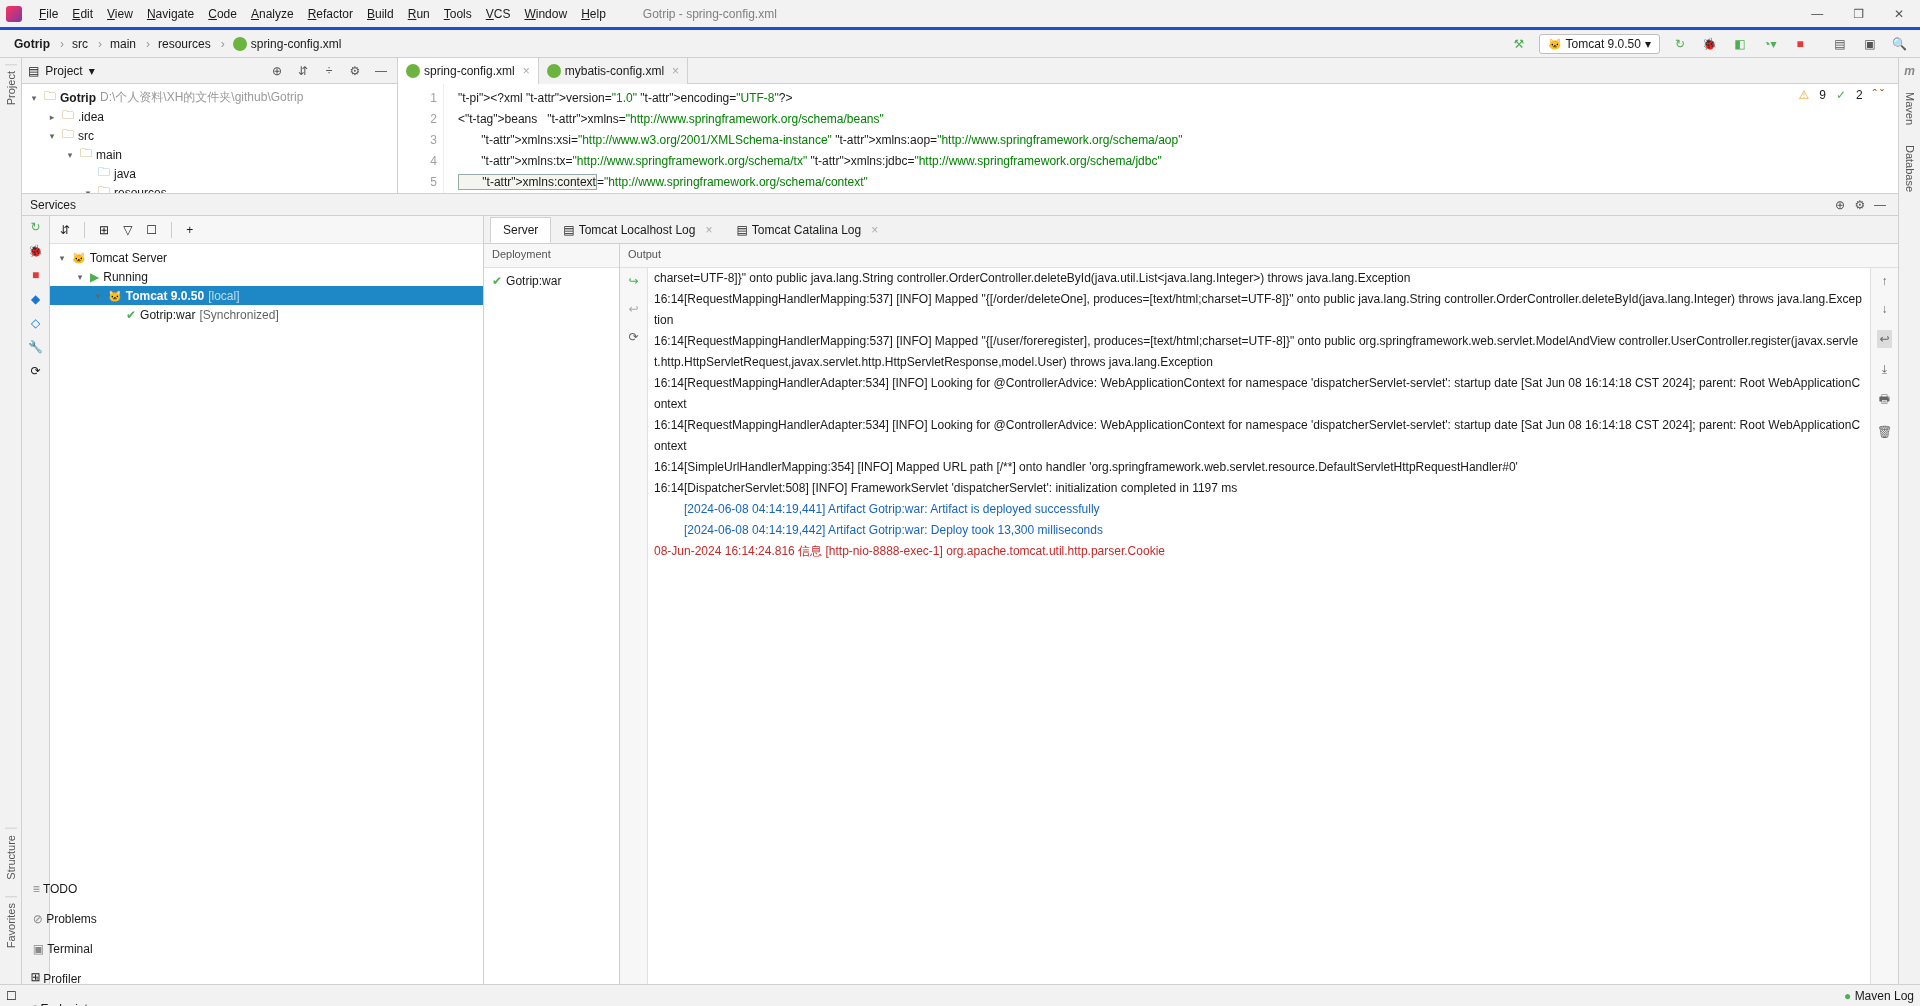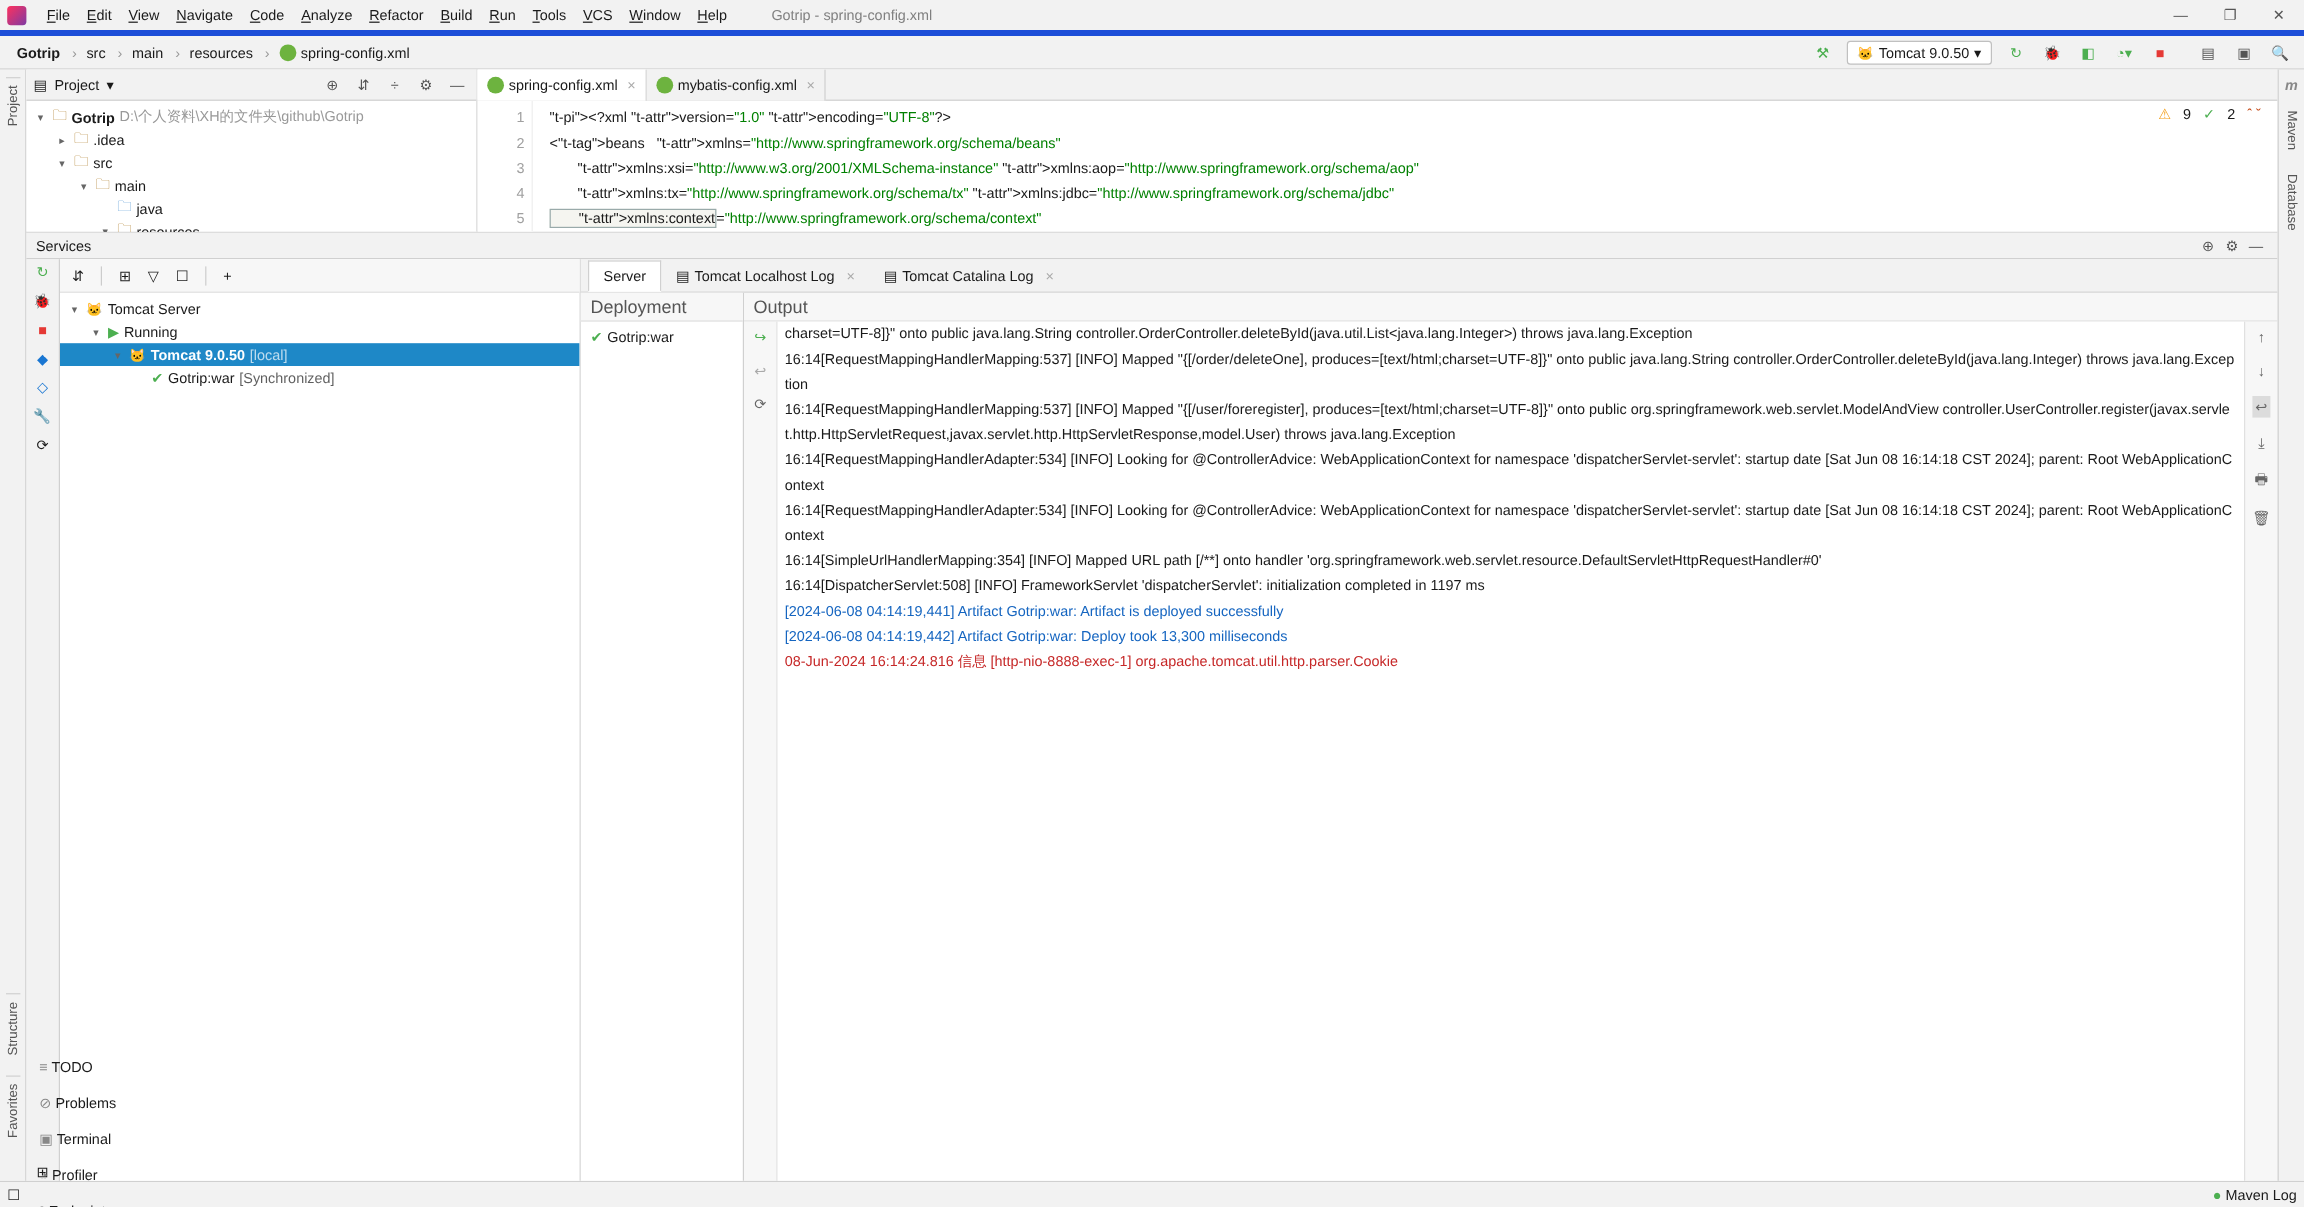--- a/index.html
+++ b/index.html
@@ -1,17 +1,17 @@
 <!DOCTYPE html>
 <html><head>
 <meta charset="utf-8">
 <style>
 * { margin:0; padding:0; box-sizing:border-box; font-family:"Segoe UI",Arial,sans-serif; font-size:12px; }
 body { width:1920px; height:1006px; background:#f2f2f2; overflow:hidden; color:#1a1a1a; position:relative; }
-.titlebar { height:30px; display:flex; align-items:center; background:#f2f2f2; border-bottom:5px solid #1d4ed8; padding:0 6px; }
+.titlebar { height:30px; display:flex; align-items:center; background:#f2f2f2; border-bottom:3px solid #1d4ed8; padding:0 6px; }
 .titlebar .logo { width:16px; height:16px; background:linear-gradient(135deg,#fe315d,#7f3aa4); border-radius:3px; margin-right:10px; }
 .titlebar .menu-item { padding:0 7px; cursor:default; }
 .titlebar .menu-item u { text-decoration:underline; }
 .titlebar .wintitle { color:#808080; margin-left:30px; }
 .titlebar .winctrl { margin-left:auto; display:flex; gap:30px; padding-right:10px; color:#555; font-size:14px; }
 .navbar { height:28px; display:flex; align-items:center; background:#f2f2f2; border-bottom:1px solid #d0d0d0; padding:0 10px; }
 .crumb { padding:0 4px; display:flex; align-items:center; gap:4px; }
 .crumb::after { content:"›"; color:#999; margin-left:6px; }
 .crumb:last-of-type::after { content:""; }
 .navbar .right { margin-left:auto; display:flex; align-items:center; gap:10px; }
@@ -43,30 +43,30 @@
 .lines .sel { border:1px solid #9aa; background:#f5f5f0; }
 .inspect { position:absolute; right:14px; top:4px; display:flex; gap:10px; align-items:center; font-family:"Segoe UI"; font-size:11px; }
 .services-hdr { height:22px; display:flex; align-items:center; padding:0 8px; background:#f2f2f2; border-bottom:1px solid #d0d0d0; }
 .services-hdr .spacer{flex:1;}
 .services-body { flex:1; display:flex; min-height:0;}
 .svc-toolbar { width:28px; background:#f2f2f2; border-right:1px solid #d0d0d0; display:flex; flex-direction:column; align-items:center; padding-top:4px; gap:10px; }
 .svc-left { width:434px; border-right:1px solid #d0d0d0; background:#fff; display:flex; flex-direction:column; }
 .svc-left-tb { height:28px; display:flex; align-items:center; gap:14px; padding:0 10px; background:#f7f7f7; border-bottom:1px solid #e0e0e0;}
 .svc-tree .sel-node { background:#1e88c7; color:#fff; }
 .svc-center { width:136px; border-right:1px solid #d0d0d0; background:#fff; display:flex; flex-direction:column;}
-.subhdr { height:24px; background:#f7f7f7; border-bottom:1px solid #e0e0e0; font-size:15px; color:#555; padding:4px 8px;}
+.subhdr { height:24px; background:#f7f7f7; border-bottom:1px solid #e0e0e0; font-size:11px; color:#555; padding:4px 8px;}
 .svc-right { flex:1; display:flex; flex-direction:column; min-width:0;}
 .svc-tabs { height:28px; display:flex; align-items:center; background:#f2f2f2; border-bottom:1px solid #d0d0d0; padding-left:6px;}
 .svc-tab { padding:5px 12px; display:flex; gap:4px; align-items:center;}
 .svc-tab.active { background:#fff; border:1px solid #d0d0d0; border-bottom:1px solid #fff; margin-bottom:-1px;}
 .output-wrap { flex:1; display:flex; min-height:0;}
 .out-tb { width:28px; background:#f7f7f7; border-right:1px solid #e0e0e0; display:flex; flex-direction:column; align-items:center; padding-top:6px; gap:14px; color:#666;}
 .output { flex:1; overflow:auto; font-family:Consolas,monospace; font-size:14px; line-height:21px; padding:0 6px; white-space:pre-wrap; word-break:break-all; background:#fff;}
 .out-right-tb { width:28px; background:#f7f7f7; border-left:1px solid #e0e0e0; display:flex; flex-direction:column; align-items:center; padding-top:6px; gap:14px; color:#666;}
-.blue-line { color:#1565c0; }
+.blue-line { color:#1565c0;margin-left:30px; }
 .red-line { color:#c62828; }
 .statusbar { height:22px; display:flex; align-items:center; background:#f2f2f2; border-top:1px solid #d0d0d0; padding:0 6px; gap:16px; font-size:11px; }
 .statusbar .spacer{flex:1;}
 .statusbar .active { background:#dcdcdc; padding:2px 6px; border-radius:3px;}
 .folder-ic::before { content:"🗀"; color:#b08030; }
 .folder-ic.blue::before { color:#5b9bd5; }
 .spring-ic { display:inline-block; width:14px; height:14px; background:#6db33f; border-radius:50%; position:relative;}
 .tomcat-ic::before { content:"🐱"; font-size:11px;}
 .play-ic { color:#4caf50; }
 .check-ic { color:#4caf50; }

